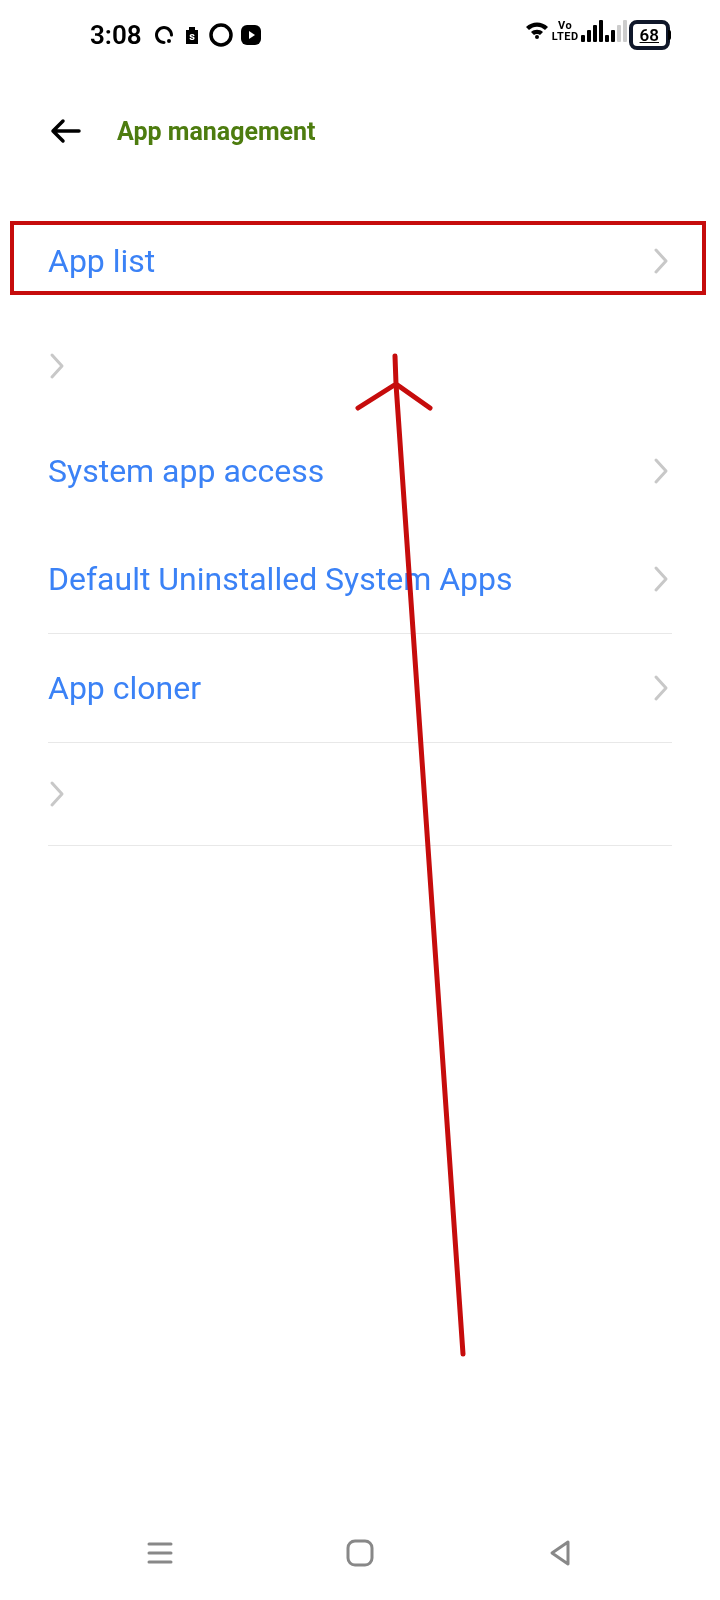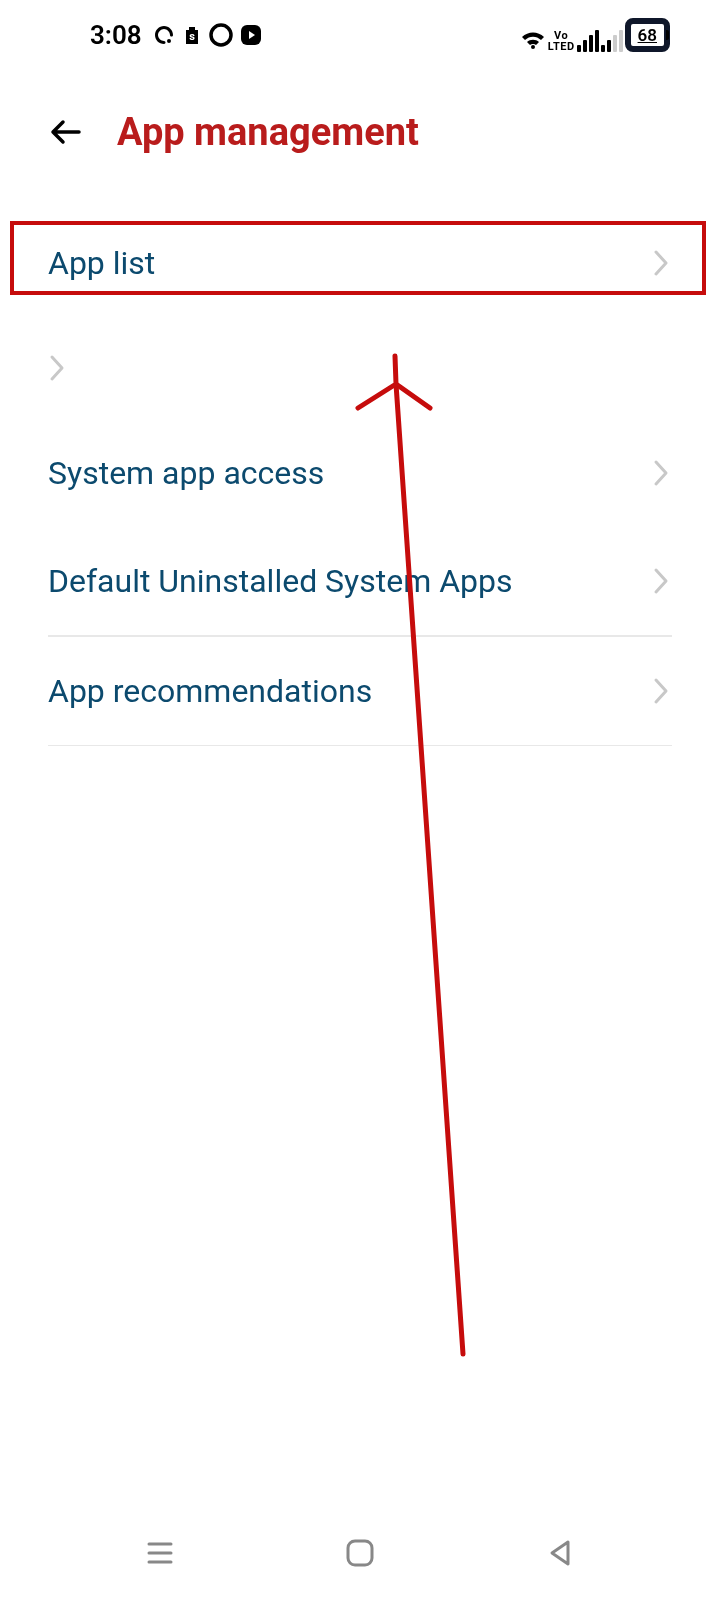--- a/index.html
+++ b/index.html
@@ -31,30 +31,30 @@
       align-items: center;
       gap: 4px;
     }
     .status-time {
       font-size: 26px;
       font-weight: 600;
       margin-right: 6px;
     }
     .status-right {
       display: flex;
-      align-items: flex-end;
+      align-items: flex-start;
       gap: 2px;
     }
     .status-icon {
       display: inline-flex;
       align-items: center;
       justify-content: center;
     }
     .battery-box {
-      border: 6px solid #0f172a;
+      border: 4px solid #0f172a;
       border-radius: 8px;
       padding: 1px 7px;
       font-size: 17px;
       font-weight: 600;
       position: relative;
       text-decoration: underline;
     }
     .battery-box::after {
       content: '';
       position: absolute;
@@ -71,38 +71,38 @@
       align-items: center;
       padding: 40px 45px 35px 45px;
       gap: 30px;
     }
     .back-arrow {
       display: inline-flex;
       align-items: center;
       justify-content: center;
     }
     .page-title {
-      font-size: 38px;
+      font-size: 25px;
       font-weight: 700;
-      color: #b91c1c;
+      color: #4d7c0f;
     }
     .list {
       padding-top: 20px;
     }
     .list-item {
       display: flex;
       align-items: center;
       justify-content: space-between;
       padding: 35px 50px 35px 48px;
       min-height: 102px;
     }
     .list-item-label {
       font-size: 32px;
       font-weight: 400;
-      color: #0c4a6e;
+      color: #3b82f6;
     }
     .chevron {
       display: inline-flex;
       color: #c8c8c8;
     }
     .divider {
       height: 1px;
       background: #e8e8e8;
       margin: 0 48px;
     }
@@ -253,25 +253,32 @@
     <span class="list-item-label">Default Uninstalled System Apps</span>
     <span class="chevron">
       <svg width="18" height="30" viewBox="0 0 18 30">
           <path d="M4 4 L14 15 L4 26" stroke="currentColor" stroke-width="3" fill="none" stroke-linecap="round" stroke-linejoin="round"></path>
         </svg>
     </span>
   </div>
 
   <div class="divider"></div>
 
+  <div class="list-item">
+    <span class="list-item-label">App cloner</span>
+    <span class="chevron">
+      <svg width="18" height="30" viewBox="0 0 18 30">
+          <path d="M4 4 L14 15 L4 26" stroke="currentColor" stroke-width="3" fill="none" stroke-linecap="round" stroke-linejoin="round"></path>
+        </svg>
+    </span>
+  </div>
 
   <div class="divider"></div>
 
   <div class="list-item">
-    <span class="list-item-label">App recommendations</span>
     <span class="chevron">
       <svg width="18" height="30" viewBox="0 0 18 30">
           <path d="M4 4 L14 15 L4 26" stroke="currentColor" stroke-width="3" fill="none" stroke-linecap="round" stroke-linejoin="round"></path>
         </svg>
     </span>
   </div>
 
   <div class="divider"></div>
 
 </div>

